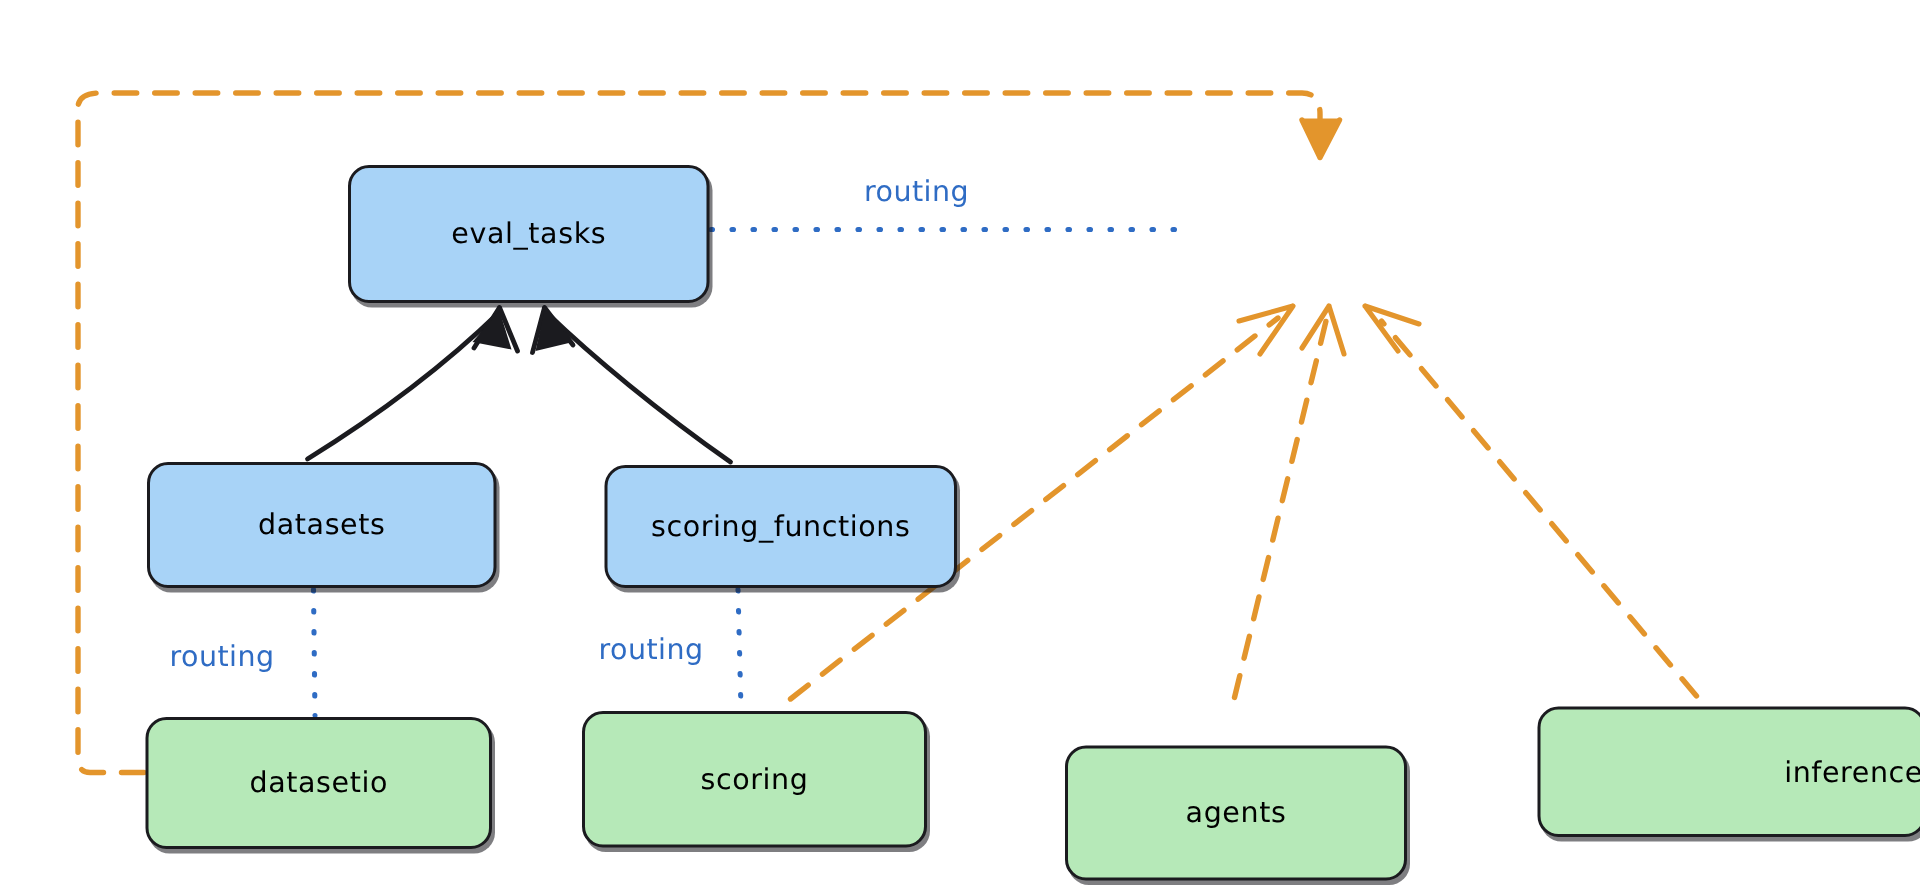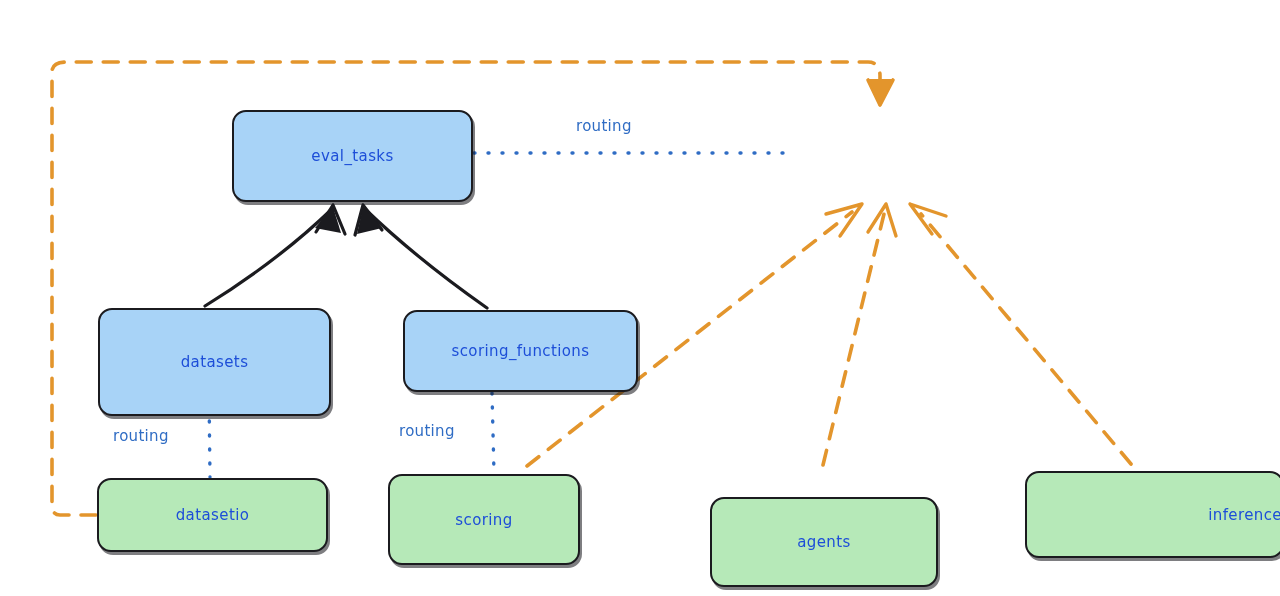--- a/index.html
+++ b/index.html
@@ -25,35 +25,35 @@
     height: 596px;
   }
   .node {
     position: absolute;
     box-sizing: border-box;
     border: 2.6px solid #1b1b1f;
     border-radius: 14px;
     display: flex;
     align-items: center;
     justify-content: center;
-    font-size: 15px;
+    font-size: 19px;
     letter-spacing: 0.4px;
-    color: #1d4ed8;
+    color: #000000;
     box-shadow: 2px 3px 0 rgba(20,20,25,0.55);
     z-index: 3;
   }
   .node.blue  { background: #a8d3f7; }
   .node.green { background: #b6e9b8; }
   .node-label {
     pointer-events: none;
     white-space: nowrap;
   }
   .edge-label {
     position: absolute;
-    font-size: 15px;
+    font-size: 19px;
     color: #2f6cc4;
     letter-spacing: 0.3px;
     z-index: 4;
     white-space: nowrap;
   }
 </style>
 </head>
 <body>
 
 <div id="canvas">
@@ -104,33 +104,33 @@
       <path d="M1131,464 L921,214" fill="none" stroke="#e3952c" stroke-width="3.6" stroke-linecap="round" stroke-dasharray="15 12"></path>
       <path d="M910,204 L932,234 M910,204 L946,216" fill="none" stroke="#e3952c" stroke-width="3.4" stroke-linecap="round"></path>
     </g>
   </svg>
 
   <div class="node blue" style="left:232px; top:110px; width:241px; height:92px;">
     <span class="node-label">eval_tasks</span>
   </div>
 
 
-  <div class="node blue" style="left:98px; top:308px; width:233px; height:108px;">
+  <div class="node blue" style="left:98px; top:308px; width:233px; height:84px;">
     <span class="node-label">datasets</span>
   </div>
 
   <div class="node blue" style="left:378px; top:310px; width:235px; height:82px;margin-left:25px;">
     <span class="node-label">scoring_functions</span>
   </div>
 
-  <div class="node green" style="left:97px; top:478px; width:231px; height:74px;">
+  <div class="node green" style="left:97px; top:478px; width:231px; height:88px;">
     <span class="node-label">datasetio</span>
   </div>
 
-  <div class="node green" style="left:388px; top:474px; width:192px; height:91px;">
+  <div class="node green" style="left:388px; top:474px; width:230px; height:91px;">
     <span class="node-label">scoring</span>
   </div>
 
   <div class="node green" style="left:710px; top:472px; width:228px; height:90px;margin-top:25px;">
     <span class="node-label">agents</span>
   </div>
 
   <div class="node green" style="left:1025px; top:471px; width:259px; height:87px;justify-content:flex-end;">
     <span class="node-label">inference</span>
   </div>

